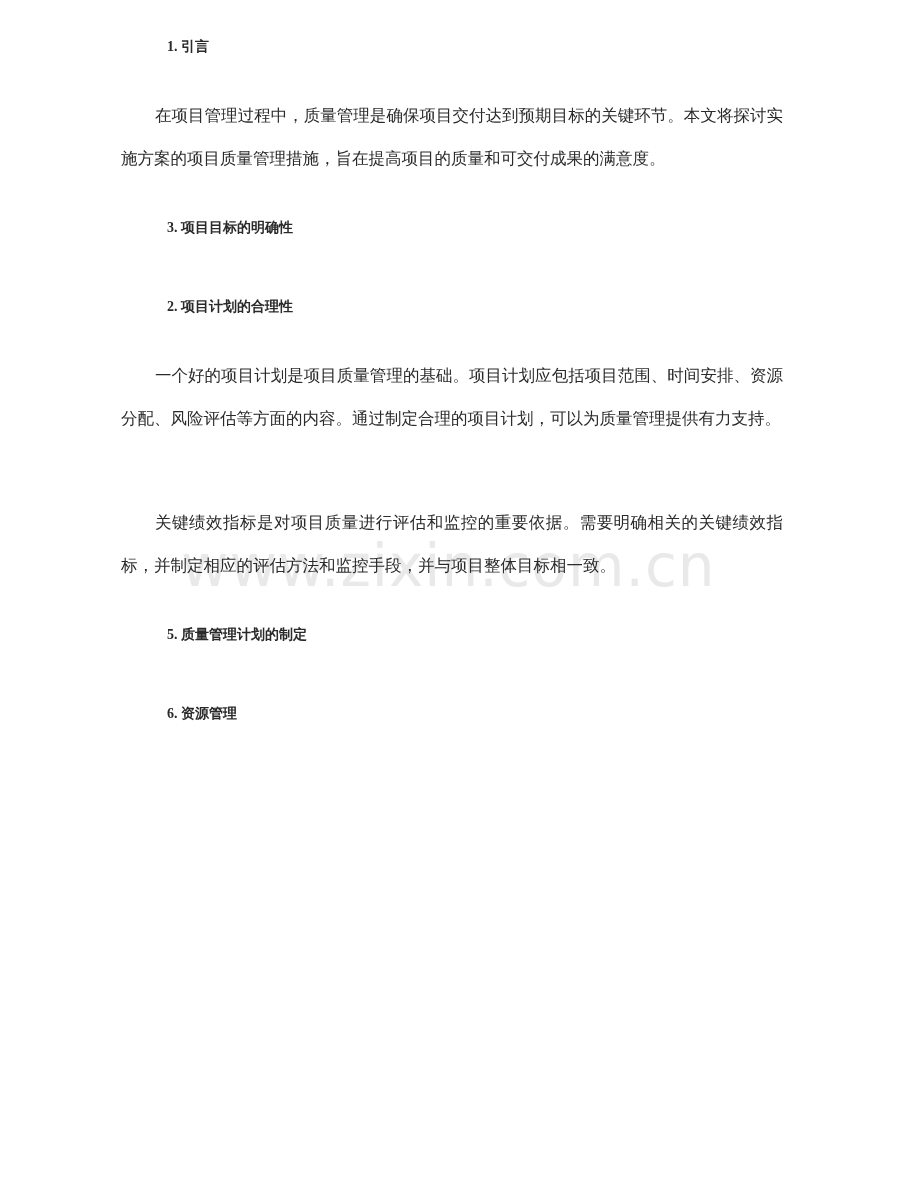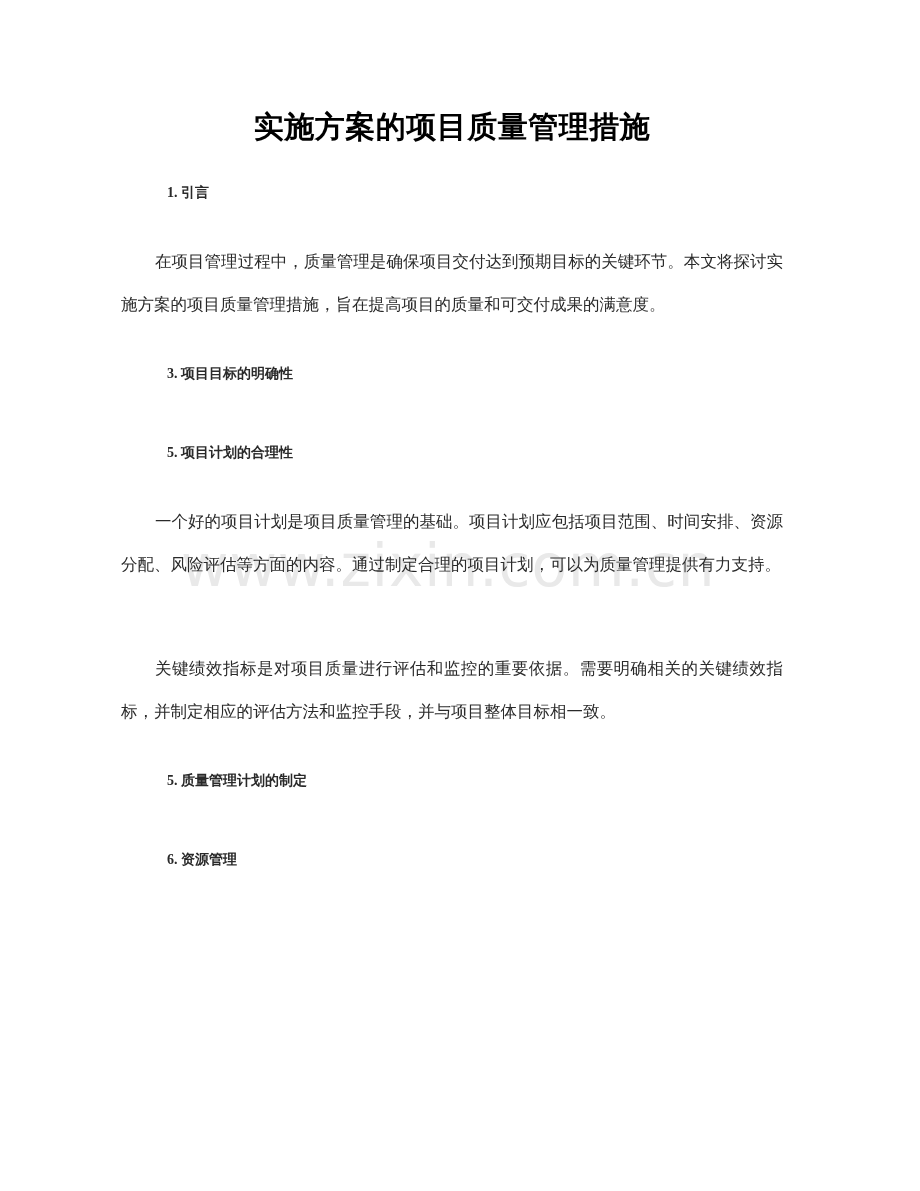--- a/index.html
+++ b/index.html
@@ -82,39 +82,38 @@
 </style>
 </head>
 <body>
 
 <div class="page">
 
   <div class="watermark">www.zixin.com.cn</div>
 
   <div class="content">
 
-    <h1 class="doc-title">实施方案的项目质量管理措施</h1>
 
     <div class="gap-title-body"></div>
 
     <div>
       <p class="section-heading">1. 引言</p>
       <div class="gap-after-heading"></div>
       <p class="body-para">在项目管理过程中，质量管理是确保项目交付达到预期目标的关键环节。本文将探讨实施方案的项目质量管理措施，旨在提高项目的质量和可交付成果的满意度。</p>
       <div class="gap-after-para"></div>
     </div>
 
     <div>
       <p class="section-heading">3. 项目目标的明确性</p>
       <div class="gap-after-heading"></div>
       <div class="gap-after-para"></div>
     </div>
 
     <div>
-      <p class="section-heading">5. 项目计划的合理性</p>
+      <p class="section-heading">2. 项目计划的合理性</p>
       <div class="gap-after-heading"></div>
       <p class="body-para">一个好的项目计划是项目质量管理的基础。项目计划应包括项目范围、时间安排、资源分配、风险评估等方面的内容。通过制定合理的项目计划，可以为质量管理提供有力支持。</p>
       <div class="gap-after-para"></div>
     </div>
 
     <div>
       <div class="gap-after-heading"></div>
       <p class="body-para">关键绩效指标是对项目质量进行评估和监控的重要依据。需要明确相关的关键绩效指标，并制定相应的评估方法和监控手段，并与项目整体目标相一致。</p>
       <div class="gap-after-para"></div>
     </div>

